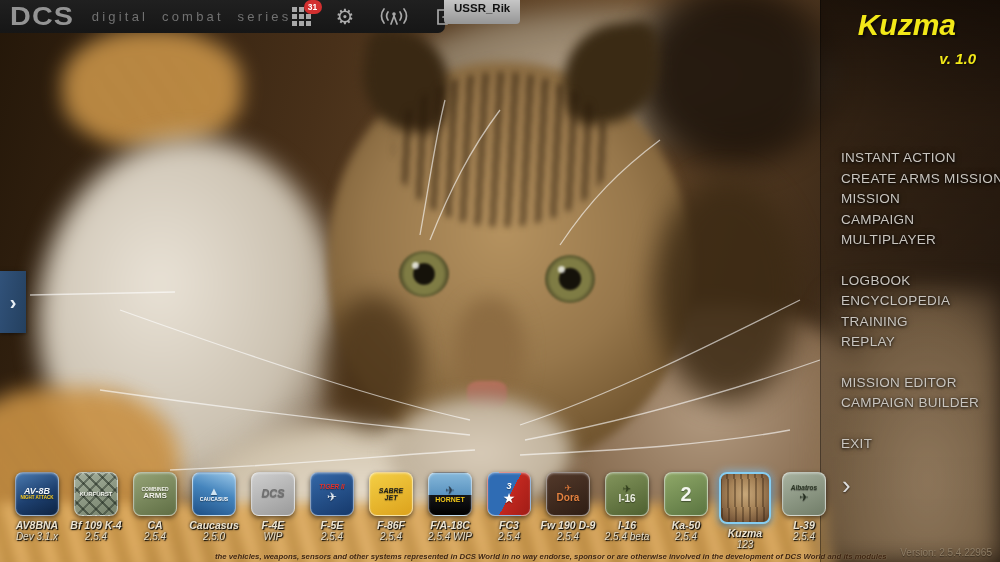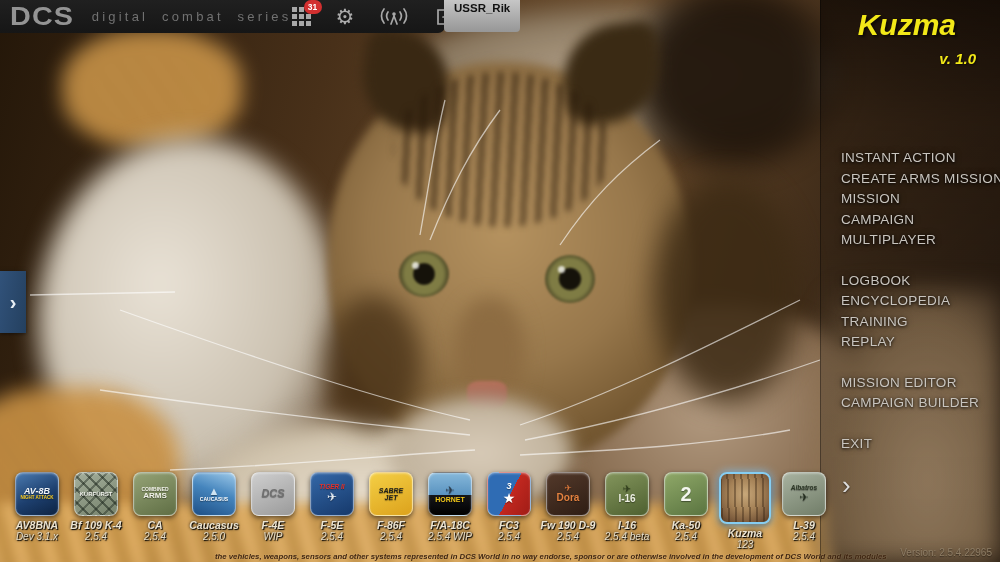--- a/index.html
+++ b/index.html
@@ -61,21 +61,21 @@
   .bar-icons{margin-left:auto;display:flex;align-items:center;gap:25px;}
   .grid-icon{position:relative;display:grid;grid-template-columns:repeat(3,5px);gap:2px;cursor:pointer;}
   .grid-icon i{width:5px;height:5px;background:#a8a8a8;display:block;}
   .badge{position:absolute;top:-7px;right:-11px;min-width:14px;height:14px;border-radius:8px;
     background:#d22f2f;color:#fff;font-size:8.5px;font-weight:bold;line-height:14px;text-align:center;padding:0 2px;}
   .gear-icon{font-size:21px;color:#ababab;line-height:1;cursor:pointer;}
   svg.stroke-ic{stroke:#a8a8a8;stroke-width:1.7;fill:none;stroke-linecap:round;cursor:pointer;}
 
   
   .user-tab{position:absolute;left:444px;top:0;z-index:10;background:linear-gradient(#c6c6c6,#969696);
-    border-radius:0 0 4px 4px;padding:2px 10px 18px;font-size:11.5px;font-weight:bold;color:#111;}
+    border-radius:0 0 4px 4px;padding:2px 10px 10px;font-size:11.5px;font-weight:bold;color:#111;}
 
   
   .left-tab{position:absolute;left:0;top:271px;width:26px;height:62px;z-index:6;
     background:linear-gradient(100deg,#31527a,#24405f);display:flex;align-items:center;justify-content:center;
     color:#e8eef4;font-size:20px;font-weight:bold;cursor:pointer;box-shadow:0 1px 4px rgba(0,0,0,.5);}
 
   
   .right-panel{position:absolute;left:820px;top:0;width:180px;height:562px;z-index:5;
     background:linear-gradient(180deg,rgba(12,6,2,.72) 0%,rgba(28,18,10,.42) 22%,rgba(40,30,20,.28) 55%,rgba(48,38,24,.30) 100%);
     border-left:1px solid rgba(0,0,0,.35);box-sizing:border-box;}

